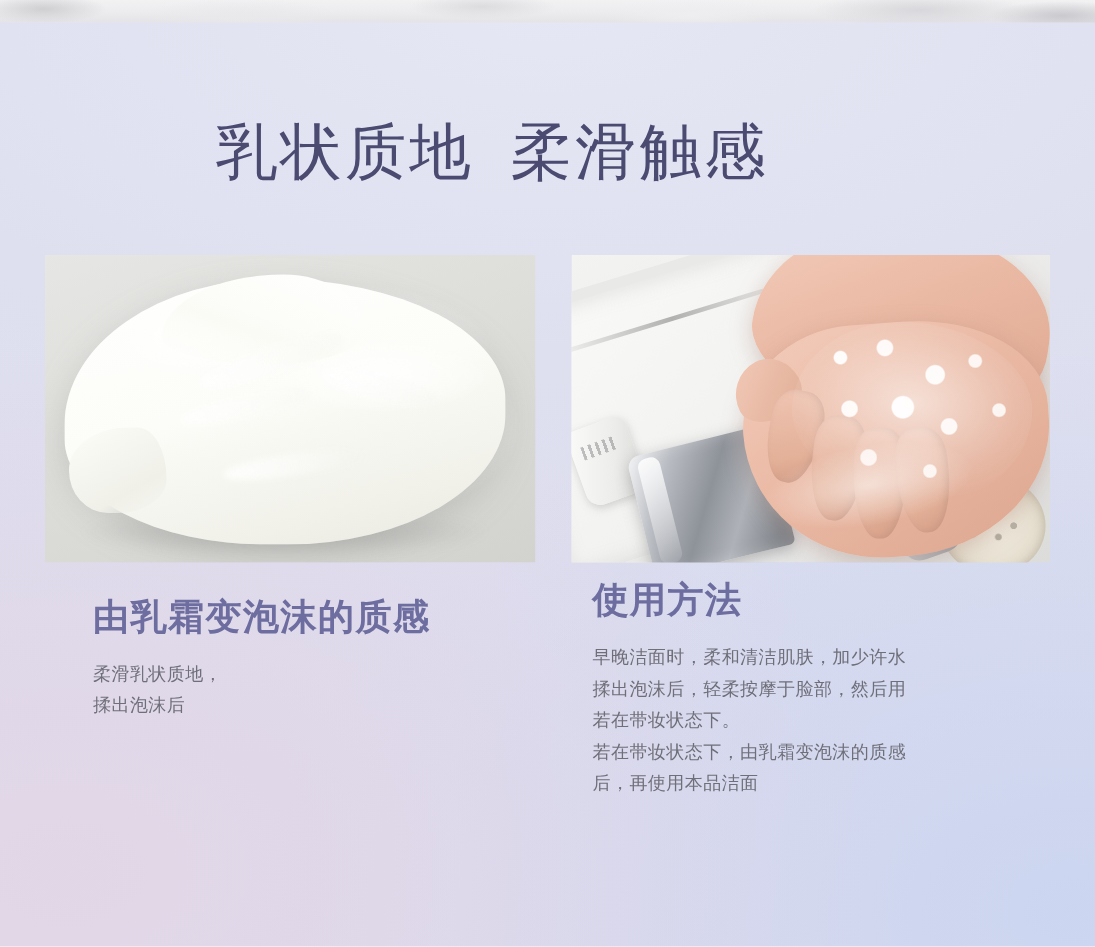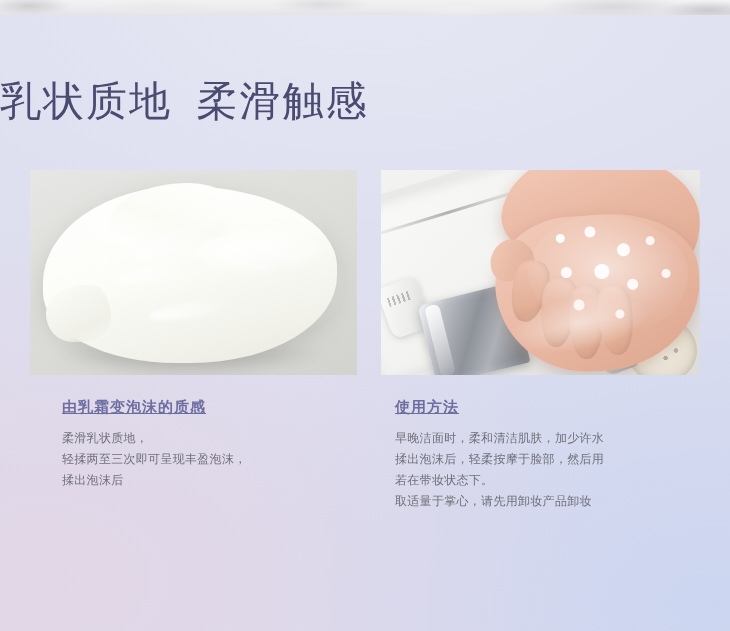--- a/index.html
+++ b/index.html
@@ -39,21 +39,21 @@
       radial-gradient(ellipse 100px 16px at 84% 45%, #d8d8dc 0%, rgba(216,216,220,0) 72%),
       radial-gradient(ellipse 70px 14px at 97% 70%, #c9c9ce 0%, rgba(201,201,206,0) 70%),
       linear-gradient(180deg, #f2f2f3 0%, #ececee 55%, #e4e4e8 100%);
   }
 
   
   .title {
     position: absolute;
     left: 0; top: 79px;
     width: 656px;
-    text-align: left;
+    text-align: center;
     font-family: "Liberation Serif", "DejaVu Serif", serif;
     font-size: 41px;
     line-height: 1.1;
     letter-spacing: 2px;
     color: #4b4b72;
     white-space: pre;
   }
 
   
   .photo {
@@ -277,30 +277,29 @@
   .sink-water {
     position: absolute;
     left: 0; bottom: 0;
     width: 58%; height: 34%;
     background: radial-gradient(ellipse at 40% 80%, rgba(255,255,255,0.6) 0%, rgba(240,240,238,0) 72%);
   }
 
   
   .col { position: absolute; }
   .col-left  { left: 62px; top: 398px; width: 300px; }
-  .col-right { left: 395px; top: 398px; width: 305px; }
+  .col-right { left: 395px; top: 387px; width: 305px; }
 
   .sec-heading {
     font-family: "Liberation Serif", "DejaVu Serif", serif;
-    font-size: 15px;
+    font-size: 24px;
     line-height: 1.2;
     letter-spacing: 1px;
     color: #6d6da0;
     margin: 0 0 12px 0;
-    text-decoration: underline;
   }
   .sec-body {
     font-family: "Liberation Serif", "DejaVu Serif", serif;
     font-size: 12px;
     line-height: 21px;
     letter-spacing: 0.3px;
     color: #6f6f79;
     margin: 0;
   }
   .sec-body p { margin: 0; white-space: pre; }
@@ -345,28 +344,28 @@
     <div class="finger f3"></div>
     <div class="finger f4"></div>
     <div class="foam"></div>
     <div class="foam-edge"></div>
   </div>
 
   <div class="col col-left">
     <h2 class="sec-heading">由乳霜变泡沫的质感</h2>
     <div class="sec-body">
       <p>柔滑乳状质地，</p>
-      <p>轻揉两至三次即可呈现丰盈泡沫，</p>
       <p>揉出泡沫后</p>
     </div>
   </div>
 
   <div class="col col-right">
     <h2 class="sec-heading">使用方法</h2>
     <div class="sec-body">
       <p>早晚洁面时，柔和清洁肌肤，加少许水</p>
       <p>揉出泡沫后，轻柔按摩于脸部，然后用</p>
       <p>若在带妆状态下。</p>
-      <p>取适量于掌心，请先用卸妆产品卸妆</p>
+      <p>若在带妆状态下，由乳霜变泡沫的质感</p>
+      <p>后，再使用本品洁面</p>
     </div>
   </div>
 
 </div>
 
 </body></html>

